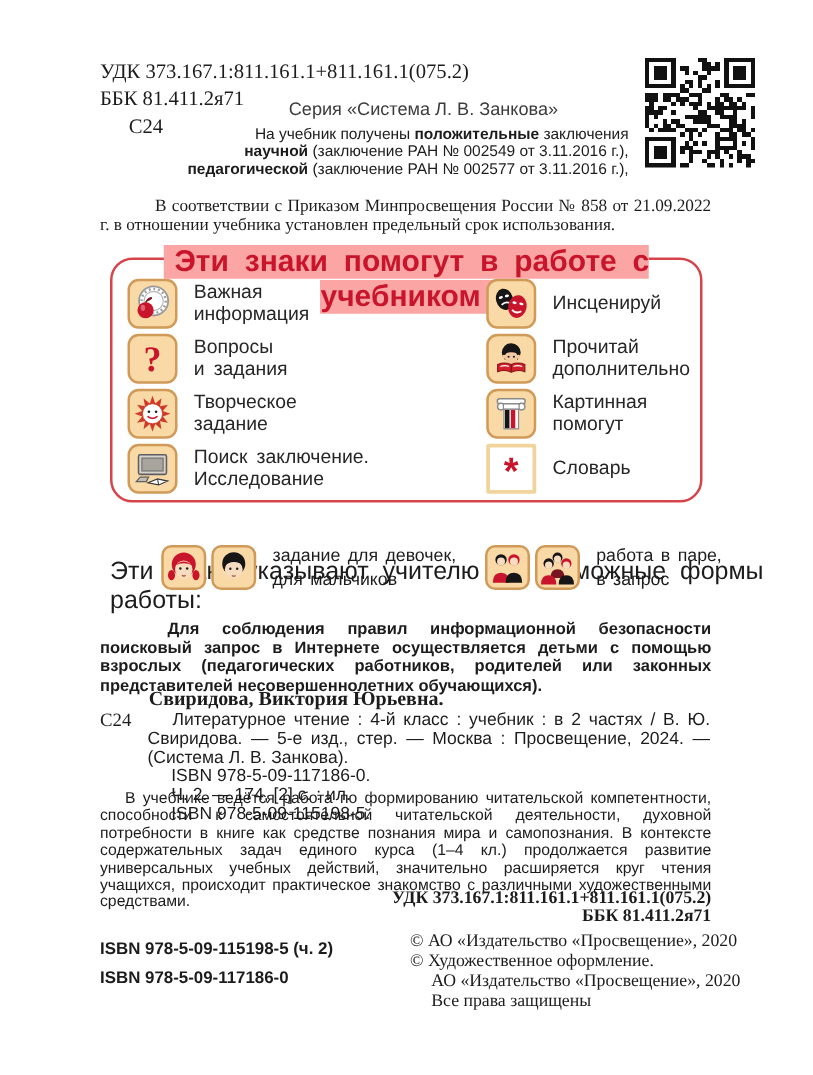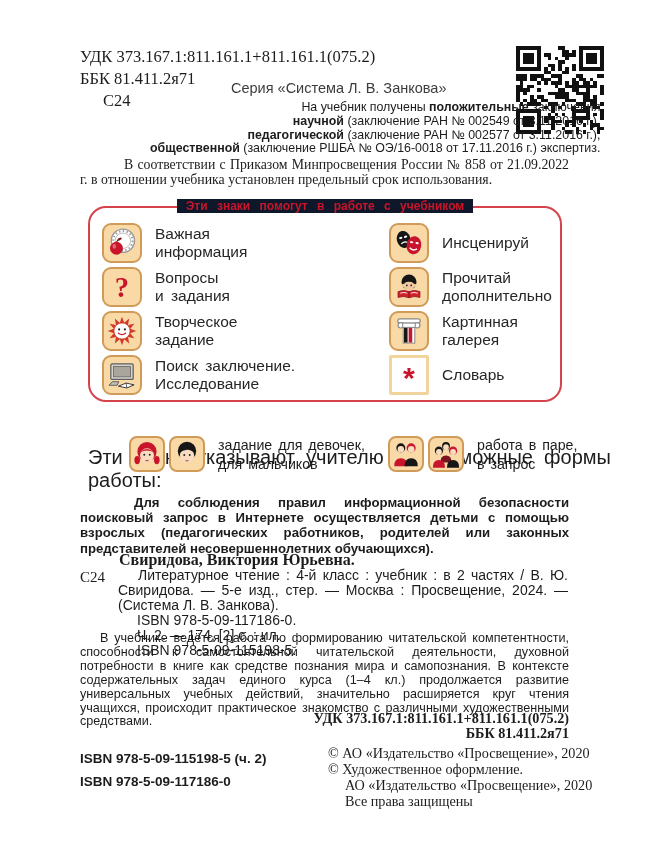--- a/index.html
+++ b/index.html
@@ -19,21 +19,21 @@
 
   .expertise{left:150px;top:101px;font-size:12.4px;line-height:13.8px;text-align:right;}
   .expertise b{font-weight:700;}
 
   .ordernote{left:80px;top:158px;width:489px;font-family:"Liberation Serif",serif;
              font-size:13.8px;line-height:14.8px;text-align:justify;text-indent:44px;}
 
   .legendbox{left:88px;top:206px;width:474px;height:196px;border:2.5px solid var(--boxborder);
              border-radius:18px;box-sizing:border-box;}
   .legendtitle{position:absolute;left:0;right:0;top:-12px;text-align:center;}
-  .legendtitle span{background:#0f172a;padding:0 9px;font-size:12px;font-weight:700;
+  .legendtitle span{background:#fca5a5;padding:0 9px;font-size:24px;font-weight:700;
                     color:var(--accent);word-spacing:6px;}
   .legendgrid{position:absolute;left:12px;top:13px;display:grid;
               grid-template-columns:287px 170px;grid-auto-rows:44px;}
   .sign-row{display:flex;align-items:center;gap:13px;}
   .sign{width:40px;height:40px;border-radius:9px;background:var(--iconbg);
         border:2px solid var(--iconborder);box-sizing:border-box;flex:0 0 40px;
         display:flex;align-items:center;justify-content:center;}
   .sign.light{background:#fff;border:3px solid var(--asterborder);border-radius:2px;}
   .signlabel{font-size:15.5px;line-height:18.5px;word-spacing:3px;color:#262626;}
 
@@ -290,21 +290,20 @@
         <rect x="0" y="63.36" width="24.64" height="24.64" fill="#111"></rect>
         <rect x="3.52" y="66.88" width="17.6" height="17.6" fill="#fff"></rect>
         <rect x="7.04" y="70.4" width="10.56" height="10.56" fill="#111"></rect>
       </svg>
   </div>
 
   <div class="pos expertise">
     <div><span>На учебник получены </span><b>положительные</b><span> заключения</span></div>
     <div><b>научной</b><span> (заключение РАН № 002549 от 3.11.2016 г.),</span></div>
     <div><b>педагогической</b><span> (заключение РАН № 002577 от 3.11.2016 г.),</span></div>
-    <div><b>общественной</b><span> (заключение РШБА № ОЭ/16-0018 от 17.11.2016 г.) экспертиз.</span></div>
   </div>
 
   <div class="pos ordernote">В соответствии с Приказом Минпросвещения России № 858 от 21.09.2022 г. в отношении учебника установлен предельный срок использования.</div>
 
   <div class="pos legendbox">
     <div class="legendtitle">
       <span>Эти знаки помогут в работе с учебником</span>
     </div>
     <div class="legendgrid">
 
@@ -406,21 +405,21 @@
             <circle cx="9.8" cy="12.6" r="3" fill="#fff" stroke="#8a8a8a" stroke-width="1.3"></circle>
             <circle cx="28.2" cy="12.6" r="3" fill="#fff" stroke="#8a8a8a" stroke-width="1.3"></circle>
             <rect x="12" y="10.2" width="14" height="4.8" fill="#fff" stroke="#8a8a8a" stroke-width="1.1"></rect>
             <rect x="12.5" y="15" width="13" height="17.5" fill="#fff" stroke="#8a8a8a" stroke-width="1.1"></rect>
             <rect x="13.4" y="15.6" width="4" height="16.3" fill="#161616"></rect>
             <rect x="18.6" y="15.6" width="4" height="16.3" fill="#c9152b"></rect>
           </svg>
         </div>
         <div class="signlabel">
           <div>Картинная</div>
-            <div>галерея</div>
+            <div>помогут</div>
         </div>
       </div>
 
       <div class="sign-row">
         <div class="sign">
           <svg width="34" height="34" viewBox="0 0 38 38">
             <rect x="6.5" y="6.5" width="25" height="17.5" rx="1.5" fill="#d6d2cb" stroke="#5f5f5f" stroke-width="1.4"></rect>
             <rect x="9.5" y="9.5" width="19" height="11.5" fill="#a9a49c" stroke="#6e6e6e" stroke-width="1"></rect>
             <path d="M4.5,30.5 L8,26.5 L15.5,26.5 L13.5,30.5 Z" fill="#c2beb6" stroke="#5f5f5f" stroke-width="1.1"></path>
             <path d="M15,31.5 L23.5,28 L32.5,30 L24.5,33.5 Z" fill="#fff" stroke="#3a3a3a" stroke-width="1.1"></path>

